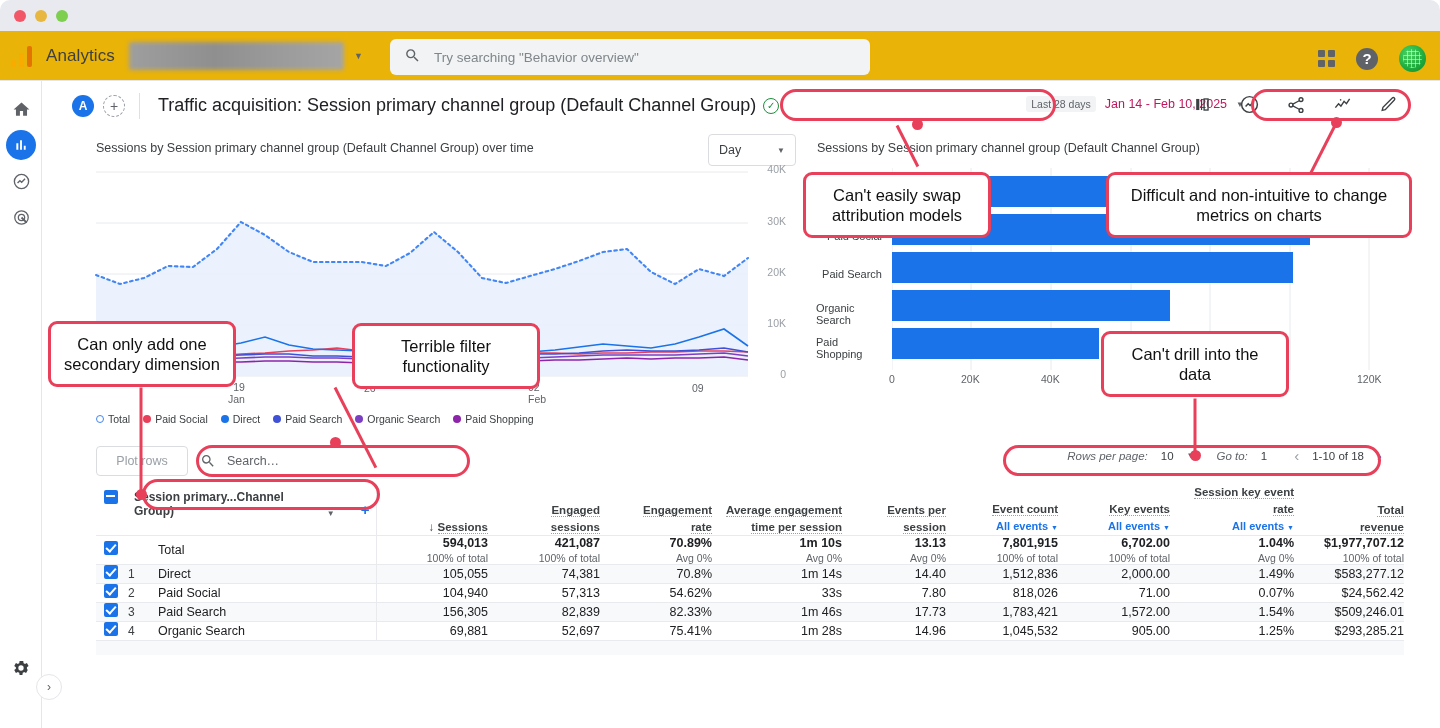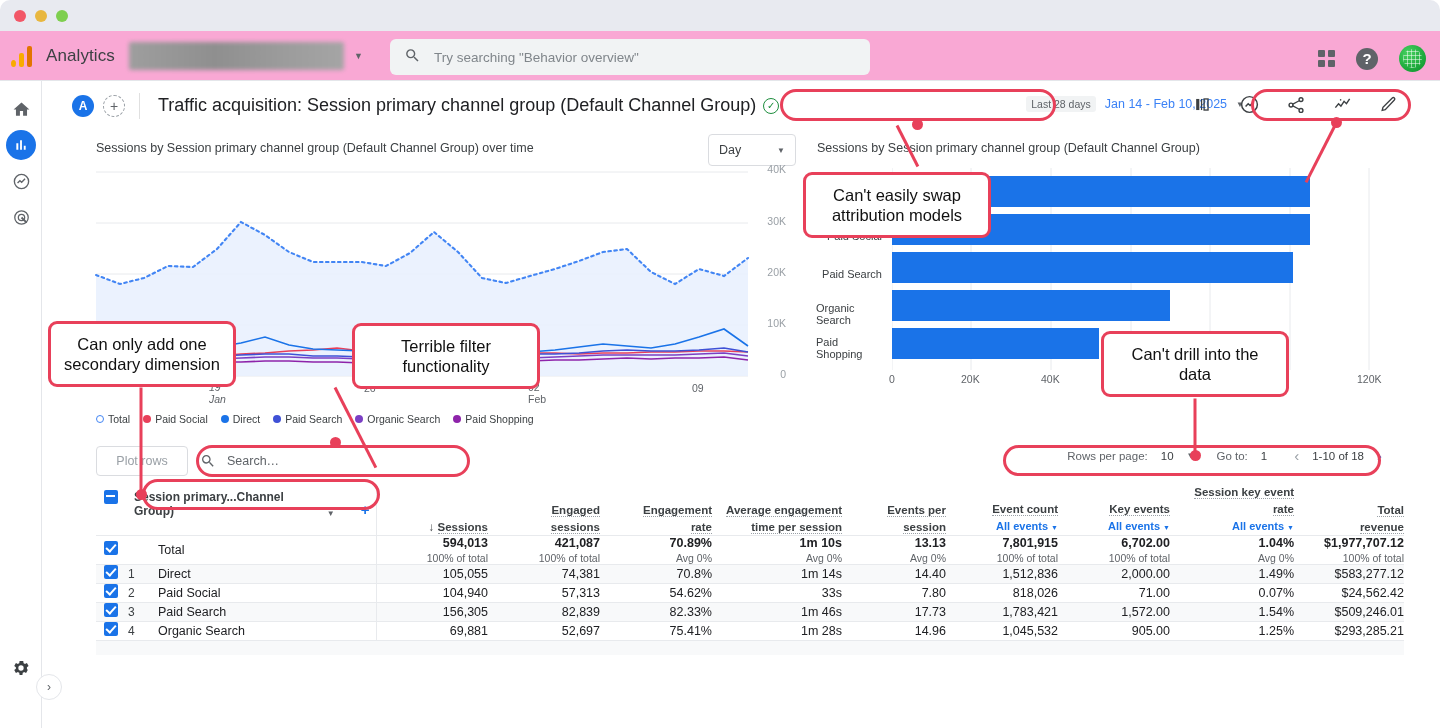--- a/index.html
+++ b/index.html
@@ -19,21 +19,21 @@
   }
   .dots { position: absolute; left: 14px; top: 10px; display: flex; gap: 9px; }
   .dot { width: 12px; height: 12px; border-radius: 50%; }
   .dot.r { background: #f25767; }
   .dot.y { background: #e8b73f; }
   .dot.g { background: #7ecf4f; }
 
   
   .topbar {
     position: absolute; left: 0; top: 31px; width: 1440px; height: 50px;
-    background: #f9a8d4; border-bottom: 1px solid #e4e6ea;
+    background: #eab308; border-bottom: 1px solid #e4e6ea;
     display: flex; align-items: center;
   }
   .ga-logo { margin-left: 11px; width: 24px; height: 22px; position: relative; }
   .ga-logo i { position: absolute; bottom: 0; border-radius: 2px; display:block;}
   .ga-logo i:nth-child(1){ left:0; width:5px; height:7px; background:#f9ab00; border-radius:50%;}
   .ga-logo i:nth-child(2){ left:8px; width:5px; height:14px; background:#f9ab00;}
   .ga-logo i:nth-child(3){ left:16px; width:5px; height:21px; background:#e37400;}
   .ga-title { font-size: 17px; color: #3c4043; margin-left: 11px; letter-spacing: .1px;}
   .redacted {
     margin-left: 14px; width: 215px; height: 28px;
@@ -94,21 +94,21 @@
     border: 1.6px solid #1e8e3e; color: #1e8e3e; font-size: 10px;
     display:flex; align-items:center; justify-content:center; }
   .tiny-caret { margin-left: 5px; color:#5f6368; font-size: 8px; }
   .badge-plus2 { margin-left: 9px; width: 20px; height: 20px; border-radius: 50%;
     border: 1px dashed #9aa0a6; color: #5f6368; font-size: 13px;
     display: flex; align-items: center; justify-content: center; }
   .hdr-blank-pill { position: absolute; left: 784px; top: 91px; width: 268px; height: 28px;
     background: #fff; border: 1px solid #fff; }
   .daterange { position: absolute; right: 196px; top: 96px; display: flex; align-items: center; gap: 9px; }
   .dr-chip { background: #f1f3f4; color: #5f6368; font-size: 10.5px; padding: 2px 5px; border-radius: 3px; }
-  .dr-text { font-size: 12.5px; color: #3b82f6; }
+  .dr-text { font-size: 12.5px; color: #be185d; }
   .dr-caret { color: #5f6368; font-size: 8px; }
   .hdr-icons { position: absolute; right: 42px; top: 94px; display: flex; align-items: center; gap: 26px; }
   .hdr-icons > div { color: #3c4043; display:flex; align-items:center; }
 
   
   .charts { position: absolute; left: 42px; top: 131px; width: 1398px; height: 305px; background:#fff; }
   .chart-left { position:absolute; left:54px; top:10px; width:700px; }
   .chart-right { position:absolute; left:775px; top:10px; width:610px; }
   .chart-title { font-size: 12.5px; color: #3c4043; }
   .gran-select { position: absolute; right: 0; top: -7px; width: 88px; height: 32px;
@@ -122,21 +122,21 @@
   .legend .sw.hollow { background: transparent; border: 1.6px solid #4285f4; }
 
   
   .tablecard { position: absolute; left: 96px; top: 443px; width: 1292px; height: 285px; background:#fff; }
   .tbl-toolbar { height: 36px; display: flex; align-items: center; }
   .plot-rows-btn { width: 92px; height: 30px; border: 1px solid #dadce0; border-radius: 4px;
     color: #9aa0a6; font-size: 12.5px; display:flex; align-items:center; justify-content:center; }
   .tbl-search { margin-left: 12px; display:flex; align-items:center; gap: 11px; height: 30px; width: 300px; }
   .tbl-search .ph { font-size: 12.5px; color: #5f6368; }
   .pager { position:absolute; right: 6px; top: 4px; display:flex; align-items:center; gap: 13px; font-size: 11.5px; color:#3c4043; }
-  .pager .lbl { color:#5f6368; }
+  .pager .lbl { color:#5f6368;font-style:italic; }
   .pager .car { font-size: 8px; color:#5f6368; }
   .pager .arrow { color:#1a73e8; font-size: 15px; }
   .pager .arrow.dim { color:#9aa0a6; }
 
   table.gtab { width: 1292px; border-collapse: collapse; table-layout: fixed; margin-top: 5px; }
   table.gtab th, table.gtab td { padding: 0; }
   .th-cell { font-size: 11.5px; color: #3c4043; text-align: right; vertical-align: bottom;
     padding: 2px 12px 6px 6px; line-height: 1.45; }
   .th-cell .u { border-bottom: 1px dotted #9aa0a6; display:inline; }
   .th-cell .sub { color:#1a73e8; font-size: 11px; display:block; margin-top: 2px; }
@@ -333,21 +333,21 @@
 
   <div style="position:absolute;left:752px;top:170px;width:34px;height:210px;font-size:10.5px;color:#9aa0a6;">
     <div style="position:absolute;top:-7px;right:0;">40K</div>
     <div style="position:absolute;top:45px;right:0;">30K</div>
     <div style="position:absolute;top:96px;right:0;">20K</div>
     <div style="position:absolute;top:147px;right:0;">10K</div>
     <div style="position:absolute;top:198px;right:0;">0</div>
   </div>
 
   <div style="position:absolute;left:96px;top:382px;width:652px;height:26px;font-size:10.5px;color:#5f6368;">
-    <div style="position:absolute;left:113px;text-align:left;line-height:1.12;white-space:pre;font-style:italic;">19
+    <div style="position:absolute;left:132px;text-align:right;line-height:1.12;white-space:pre;">19
 Jan</div>
     <div style="position:absolute;left:268px;">26</div>
     <div style="position:absolute;left:432px;line-height:1.12;white-space:pre;">02
 Feb</div>
     <div style="position:absolute;left:596px;">09</div>
   </div>
 
   <div class="legend">
     <div class="li">
         <span class="sw hollow"></span>
@@ -588,20 +588,21 @@
   <div class="knob" style="left:136px;top:489px;"></div>
 
   <div class="conn" style="left:335px;top:386px;width:90px;transform:rotate(63deg);"></div>
   <div class="knob" style="left:330px;top:437px;"></div>
 
   <div class="conn" style="left:1195px;top:397px;width:56px;transform:rotate(90deg);"></div>
   <div class="knob" style="left:1190px;top:450px;"></div>
 
   <div class="ann" style="left:803px;top:172px;width:188px;height:66px;">Can't easily swap attribution models</div>
 
+  <div class="ann" style="left:1106px;top:172px;width:306px;height:66px;">Difficult and non-intuitive to change metrics on charts</div>
 
   <div class="ann" style="left:48px;top:321px;width:188px;height:66px;">Can only add one secondary dimension</div>
 
   <div class="ann" style="left:352px;top:323px;width:188px;height:66px;">Terrible filter functionality</div>
 
   <div class="ann" style="left:1101px;top:331px;width:188px;height:66px;">Can't drill into the data</div>
 
 </div>
 
 </body></html>

